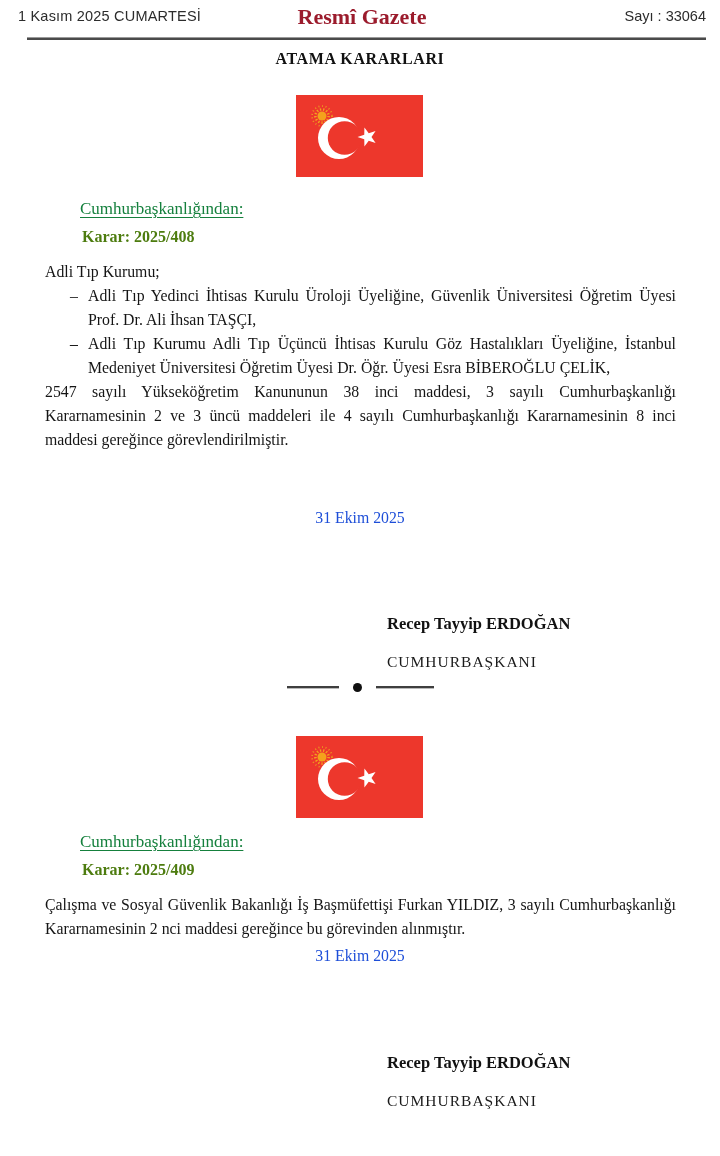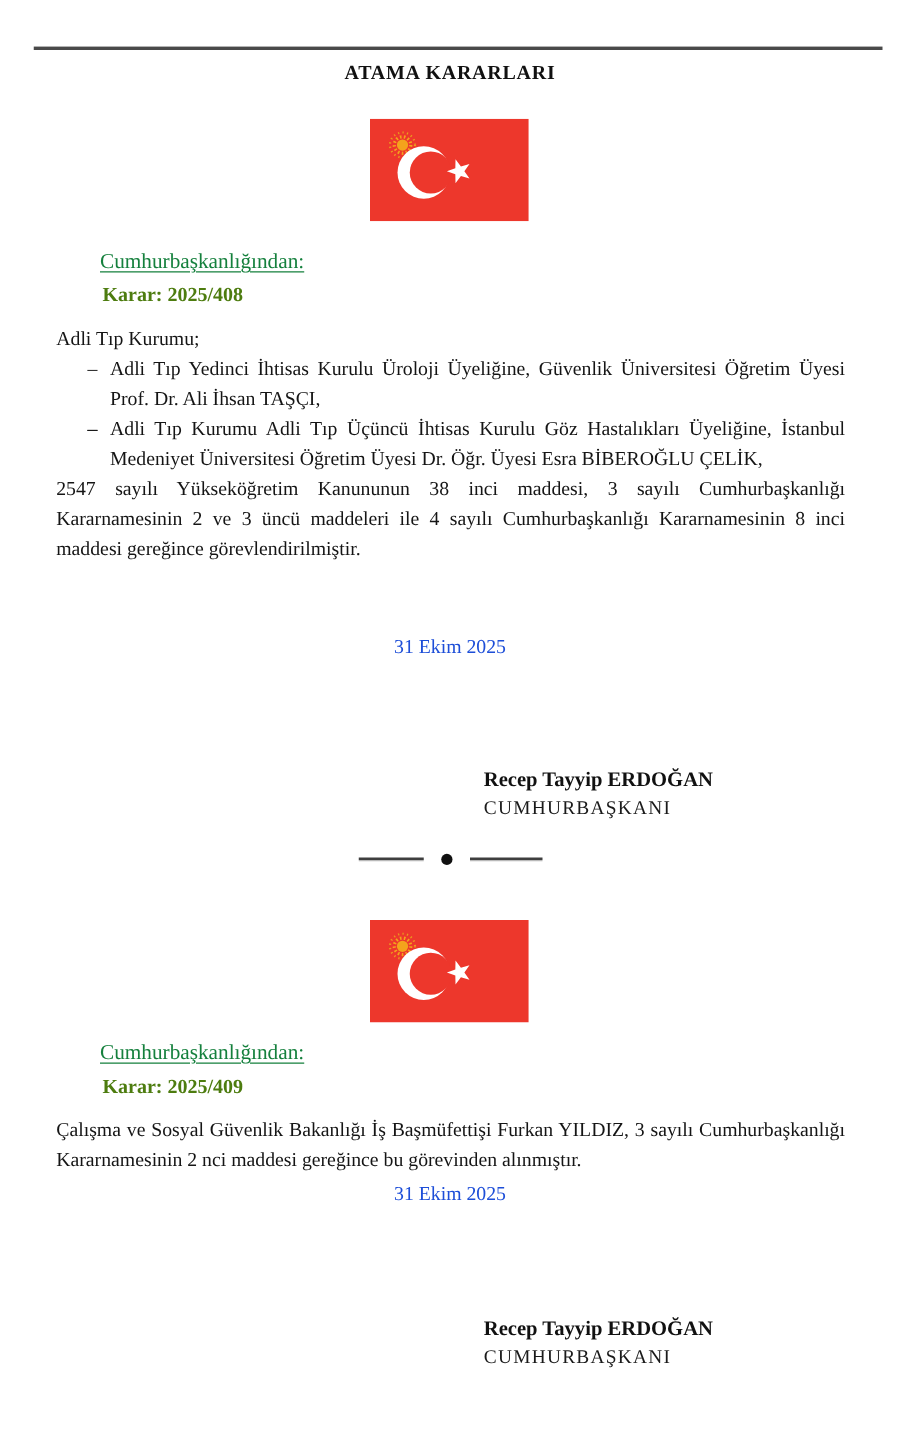--- a/index.html
+++ b/index.html
@@ -69,36 +69,41 @@
     position:absolute;left:0;right:0;text-align:center;
     font-size:15.8px;color:#1d4ed8;
   }
   .d1{top:509px;} .d2{top:947px;}
   
   .signature{
     position:absolute;left:387px;width:322px;
   }
   .s1{top:614px;} .s2{top:1053px;}
   .signature .name{font-size:16.5px;font-weight:bold;color:#111;}
-  .signature .role{font-size:15.5px;letter-spacing:1px;color:#1a1a1a;margin-top:4px;font-family:Liberation Serif, serif;}
+  .signature .role{font-size:15.5px;letter-spacing:1px;color:#1a1a1a;margin-top:19px;font-family:Liberation Serif, serif;}
   
   .separator{
     position:absolute;top:681px;left:0;right:0;height:12px;
     display:flex;align-items:center;justify-content:center;gap:14px;
   }
   .separator .line{width:52px;height:3px;
     background:linear-gradient(#3f3f3f 66%,#b9b9b9 66%);}
   .separator .line.r{width:58px;}
   .separator .dot{width:9px;height:9px;border-radius:50%;background:#101010;}
 </style>
 </head>
 <body>
 
 <div class="page">
 
+  <div class="masthead">
+    <span class="date">1 Kasım 2025 CUMARTESİ</span>
+    <span class="gazette">Resmî Gazete</span>
+    <span class="issue">Sayı : 33064</span>
+  </div>
   <div class="head-rule"></div>
 
   <div class="doc-title">ATAMA KARARLARI</div>
 
   <div class="flag flag1">
     <svg viewBox="0 0 127 82" xmlns="http://www.w3.org/2000/svg">
       <rect width="127" height="82" fill="#ed372c"></rect>
       <g transform="translate(26,21)">
         <circle r="4.5" fill="#f4a31c"></circle>
         <circle r="6.6" fill="none" stroke="#f4a31c" stroke-width="2.6" stroke-dasharray="1.3 1.9"></circle>

